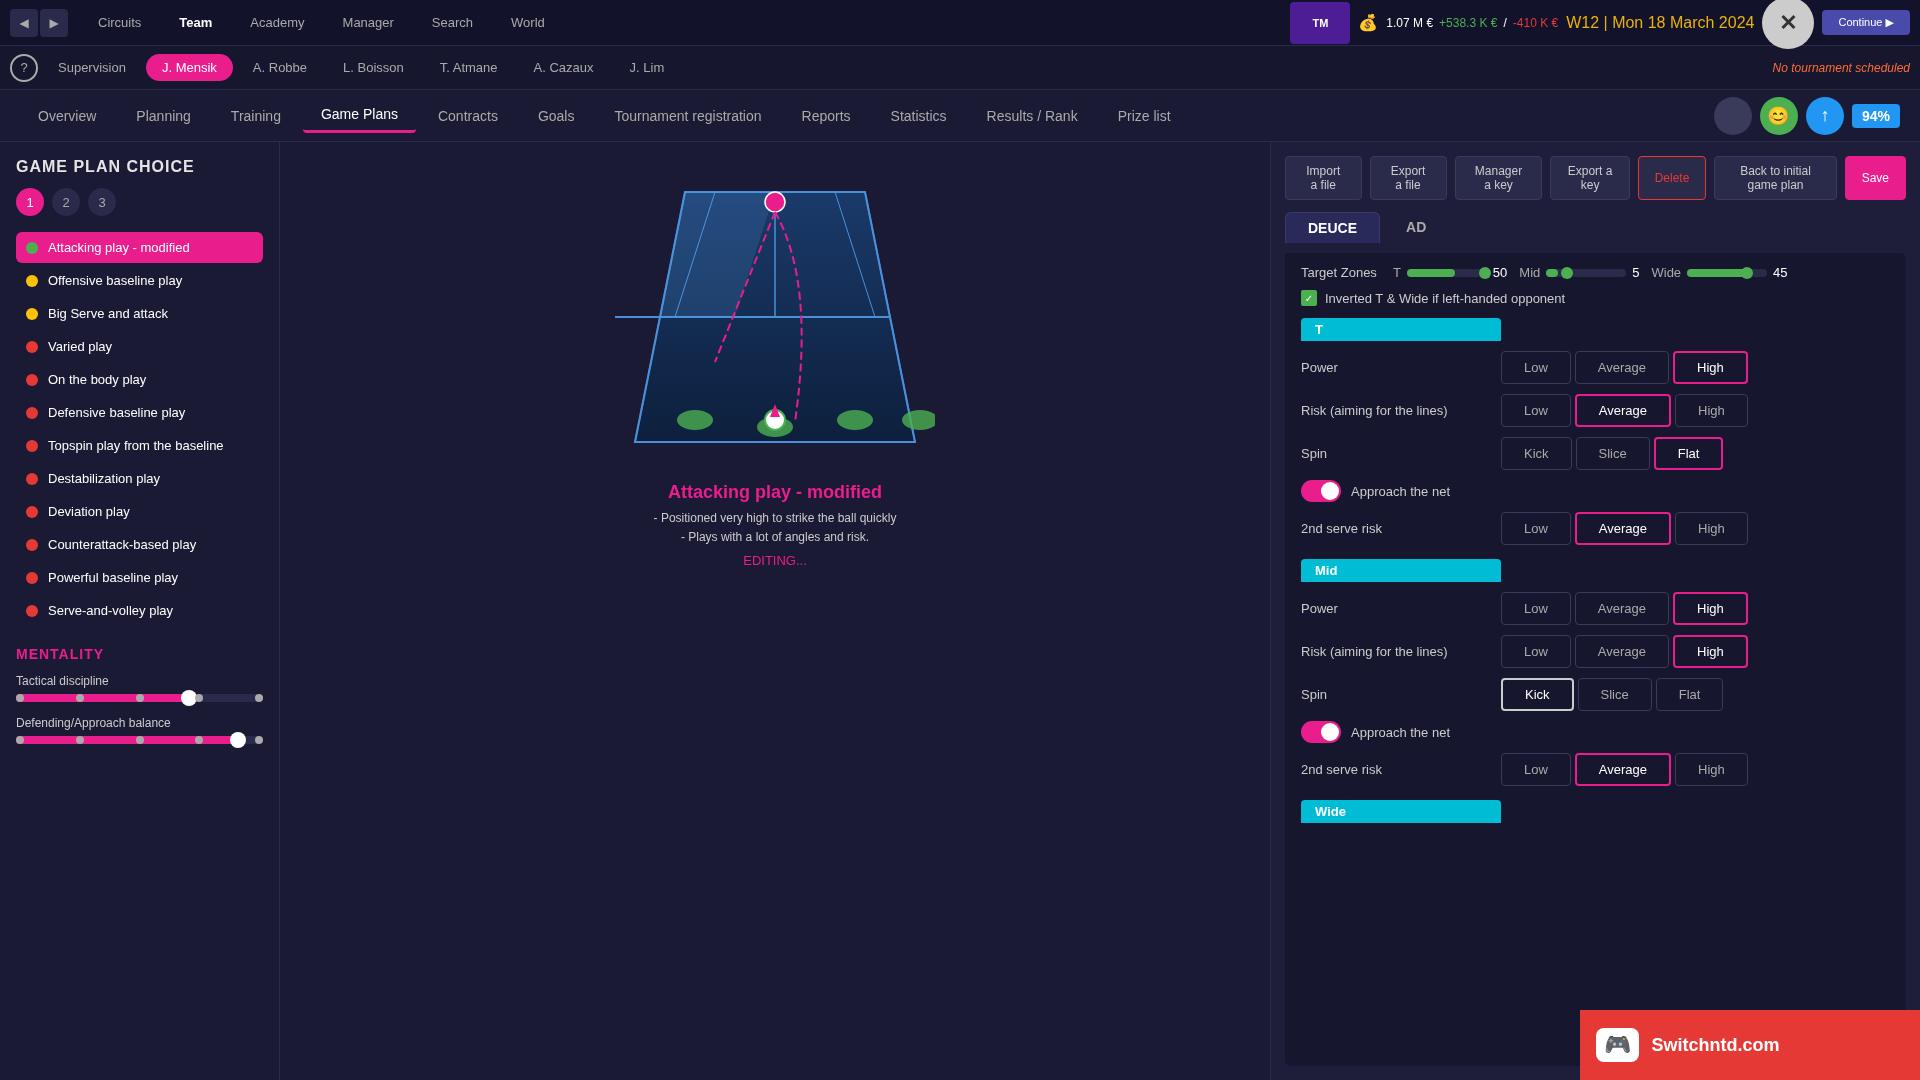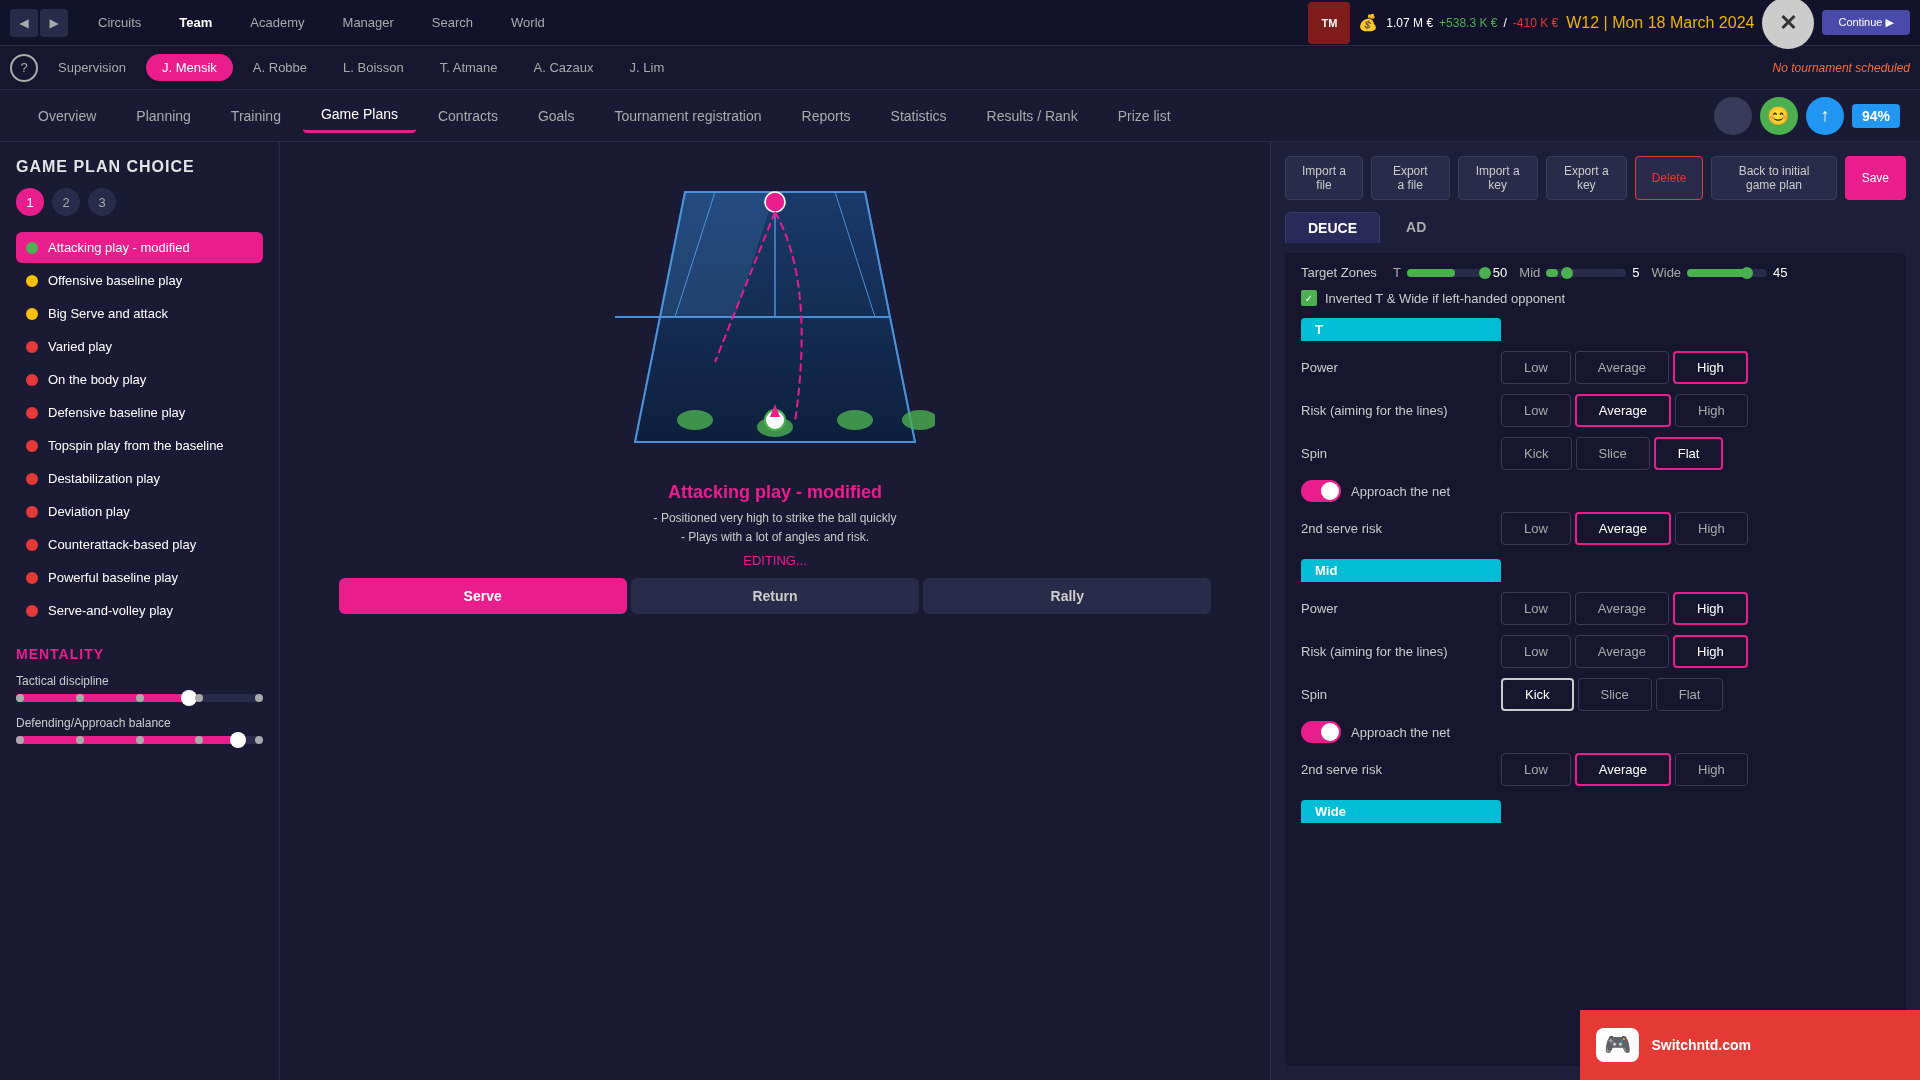--- a/index.html
+++ b/index.html
@@ -489,28 +489,28 @@
     .nintendo-logo {
       background: #fff;
       border-radius: 8px;
       padding: 4px 8px;
       font-size: 22px;
       font-weight: bold;
       color: #e53935;
     }
     .nintendo-text {
       color: #fff;
-      font-size: 14px;
+      font-size: 18px;
       font-weight: bold;
       text-align: center;
     }
 
     .tm-logo {
-      width: 42px; height: 42px;
-      background: #7f1d1d;
+      width: 60px; height: 42px;
+      background: #4c1d95;
       border-radius: 4px;
       display: flex; align-items: center; justify-content: center;
       font-size: 11px;
       font-weight: bold;
       color: #fff;
     }
     .wallet-icon {
       font-size: 16px;
     }
   </style>
@@ -720,32 +720,27 @@
       </svg>
     </div>
 
     <div class="play-name">Attacking play - modified</div>
     <div class="play-desc">
       <div>- Positioned very high to strike the ball quickly</div>
       <div>- Plays with a lot of angles and risk.</div>
     </div>
     <div class="editing-label">EDITING...</div>
 
-    <div class="action-btns">
-      <button class="action-btn btn-pink">Serve</button>
-      <button class="action-btn btn-dark">Return</button>
-      <button class="action-btn btn-dark">Rally</button>
-    </div>
   </div>
 
   <div class="right-panel">
     <div class="right-toolbar">
       <button class="toolbar-btn">Import a file</button>
       <button class="toolbar-btn">Export a file</button>
-      <button class="toolbar-btn">Import a key</button>
+      <button class="toolbar-btn">Manager a key</button>
       <button class="toolbar-btn">Export a key</button>
       <button class="toolbar-btn delete">Delete</button>
       <button class="toolbar-btn back">Back to initial game plan</button>
       <button class="toolbar-btn save">Save</button>
     </div>
 
     <div class="deuce-ad-tabs">
       <div class="deuce-tab active">DEUCE</div>
       <div class="deuce-tab">AD</div>
     </div>

